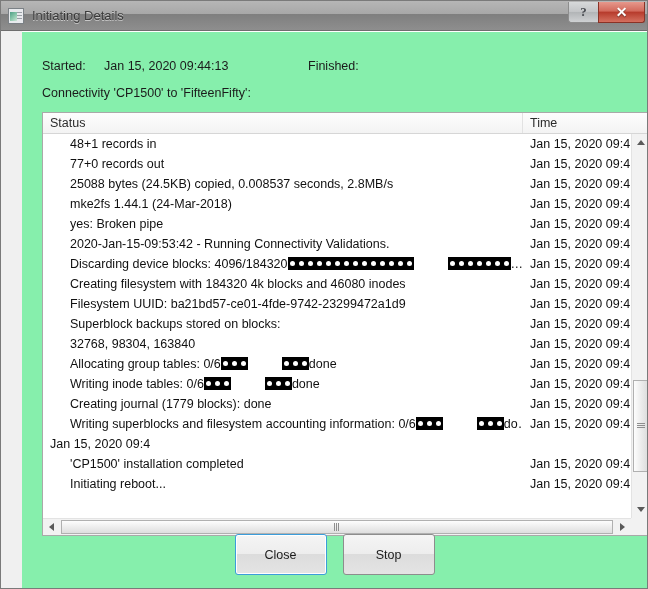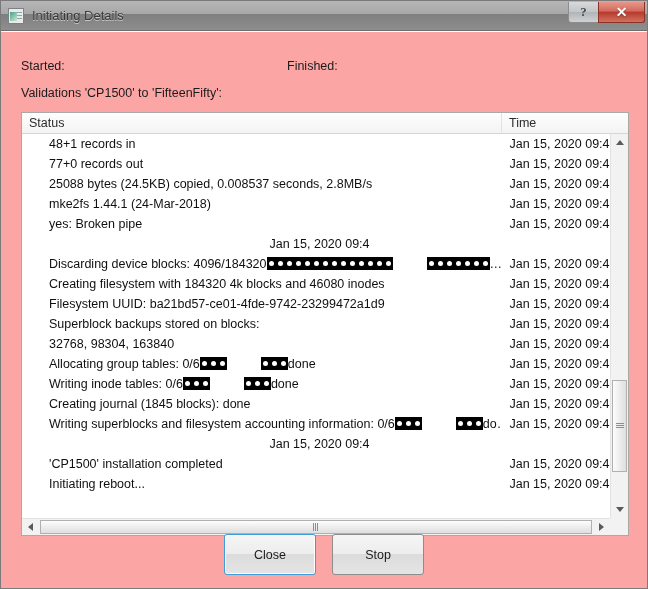--- a/index.html
+++ b/index.html
@@ -106,23 +106,24 @@
     font-weight: bold;
     font-size: 14px;
     text-shadow: 0 1px 1px rgba(0,0,0,0.45);
     border-radius: 0 0 3px 0;
   }
 
   
   .client {
     position: relative;
     height: calc(100% - 30px);
-    background: #fca5a5;
+    background: #86efac;
     border-top: 1px solid #ffffff;
     box-sizing: border-box;
+    margin-left: 21px;
   }
 
   .info-row {
     position: absolute;
     font-size: 12.5px;
     color: #1b1b1b;
     white-space: nowrap;
   }
   .lbl-started  { left: 20px;  top: 27px; }
   .val-started  { left: 82px;  top: 27px; }
@@ -189,21 +190,20 @@
     padding-left: 27px;
     box-sizing: border-box;
     overflow: hidden;
     text-overflow: clip;
   }
   .cell-time {
     flex: 1;
     padding-left: 7px;
     box-sizing: border-box;
     overflow: hidden;
-    text-align: center;
   }
 
   
   .tofu {
     display: inline-block;
     width: 9px;
     height: 13px;
     background: #000000;
     position: relative;
     vertical-align: -2px;
@@ -355,23 +355,24 @@
     <div class="title-text">Initiating Details</div>
     <div class="caption-buttons">
       <div class="cap-btn cap-help">?</div>
       <div class="cap-btn cap-close">✕</div>
     </div>
   </div>
 
   <div class="client">
 
     <div class="info-row lbl-started">Started:</div>
+    <div class="info-row val-started">Jan 15, 2020  09:44:13</div>
     <div class="info-row lbl-finished">Finished:</div>
     <div class="info-row val-finished"></div>
-    <div class="info-row distrib">Validations 'CP1500' to 'FifteenFifty':</div>
+    <div class="info-row distrib">Connectivity 'CP1500' to 'FifteenFifty':</div>
 
     <div class="listview">
 
       <div class="lv-header">
         <div class="lv-col-status">Status</div>
         <div class="lv-col-time">Time</div>
       </div>
 
       <div class="lv-body" id="list-body">
           <div class="lv-row">
@@ -388,20 +389,21 @@
           </div>
           <div class="lv-row">
             <div class="cell-status">mke2fs 1.44.1 (24-Mar-2018)</div>
             <div class="cell-time">Jan 15, 2020  09:4</div>
           </div>
           <div class="lv-row">
             <div class="cell-status">yes: Broken pipe</div>
             <div class="cell-time">Jan 15, 2020  09:4</div>
           </div>
           <div class="lv-row">
+            <div class="cell-status">2020-Jan-15-09:53:42 - Running Connectivity Validations.</div>
             <div class="cell-time">Jan 15, 2020  09:4</div>
           </div>
           <div class="lv-row">
             <div class="cell-status">Discarding device blocks:   4096/184320<span class="tofu"></span><span class="tofu"></span><span class="tofu"></span><span class="tofu"></span><span class="tofu"></span><span class="tofu"></span><span class="tofu"></span><span class="tofu"></span><span class="tofu"></span><span class="tofu"></span><span class="tofu"></span><span class="tofu"></span><span class="tofu"></span><span class="tofu"></span><span class="tofu-gap"></span><span class="tofu"></span><span class="tofu"></span><span class="tofu"></span><span class="tofu"></span><span class="tofu"></span><span class="tofu"></span><span class="tofu"></span>…</div>
             <div class="cell-time">Jan 15, 2020  09:4</div>
           </div>
           <div class="lv-row">
             <div class="cell-status">Creating filesystem with 184320 4k blocks and 46080 inodes</div>
             <div class="cell-time">Jan 15, 2020  09:4</div>
           </div>
@@ -419,21 +421,21 @@
           </div>
           <div class="lv-row">
             <div class="cell-status">Allocating group tables: 0/6<span class="tofu"></span><span class="tofu"></span><span class="tofu"></span><span class="tofu-gap"></span><span class="tofu"></span><span class="tofu"></span><span class="tofu"></span>done</div>
             <div class="cell-time">Jan 15, 2020  09:4</div>
           </div>
           <div class="lv-row">
             <div class="cell-status">Writing inode tables: 0/6<span class="tofu"></span><span class="tofu"></span><span class="tofu"></span><span class="tofu-gap"></span><span class="tofu"></span><span class="tofu"></span><span class="tofu"></span>done</div>
             <div class="cell-time">Jan 15, 2020  09:4</div>
           </div>
           <div class="lv-row">
-            <div class="cell-status">Creating journal (1845 blocks): done</div>
+            <div class="cell-status">Creating journal (1779 blocks): done</div>
             <div class="cell-time">Jan 15, 2020  09:4</div>
           </div>
           <div class="lv-row">
             <div class="cell-status">Writing superblocks and filesystem accounting information: 0/6<span class="tofu"></span><span class="tofu"></span><span class="tofu"></span><span class="tofu-gap"></span><span class="tofu"></span><span class="tofu"></span><span class="tofu"></span>do…</div>
             <div class="cell-time">Jan 15, 2020  09:4</div>
           </div>
           <div class="lv-row">
             <div class="cell-time">Jan 15, 2020  09:4</div>
           </div>
           <div class="lv-row">

